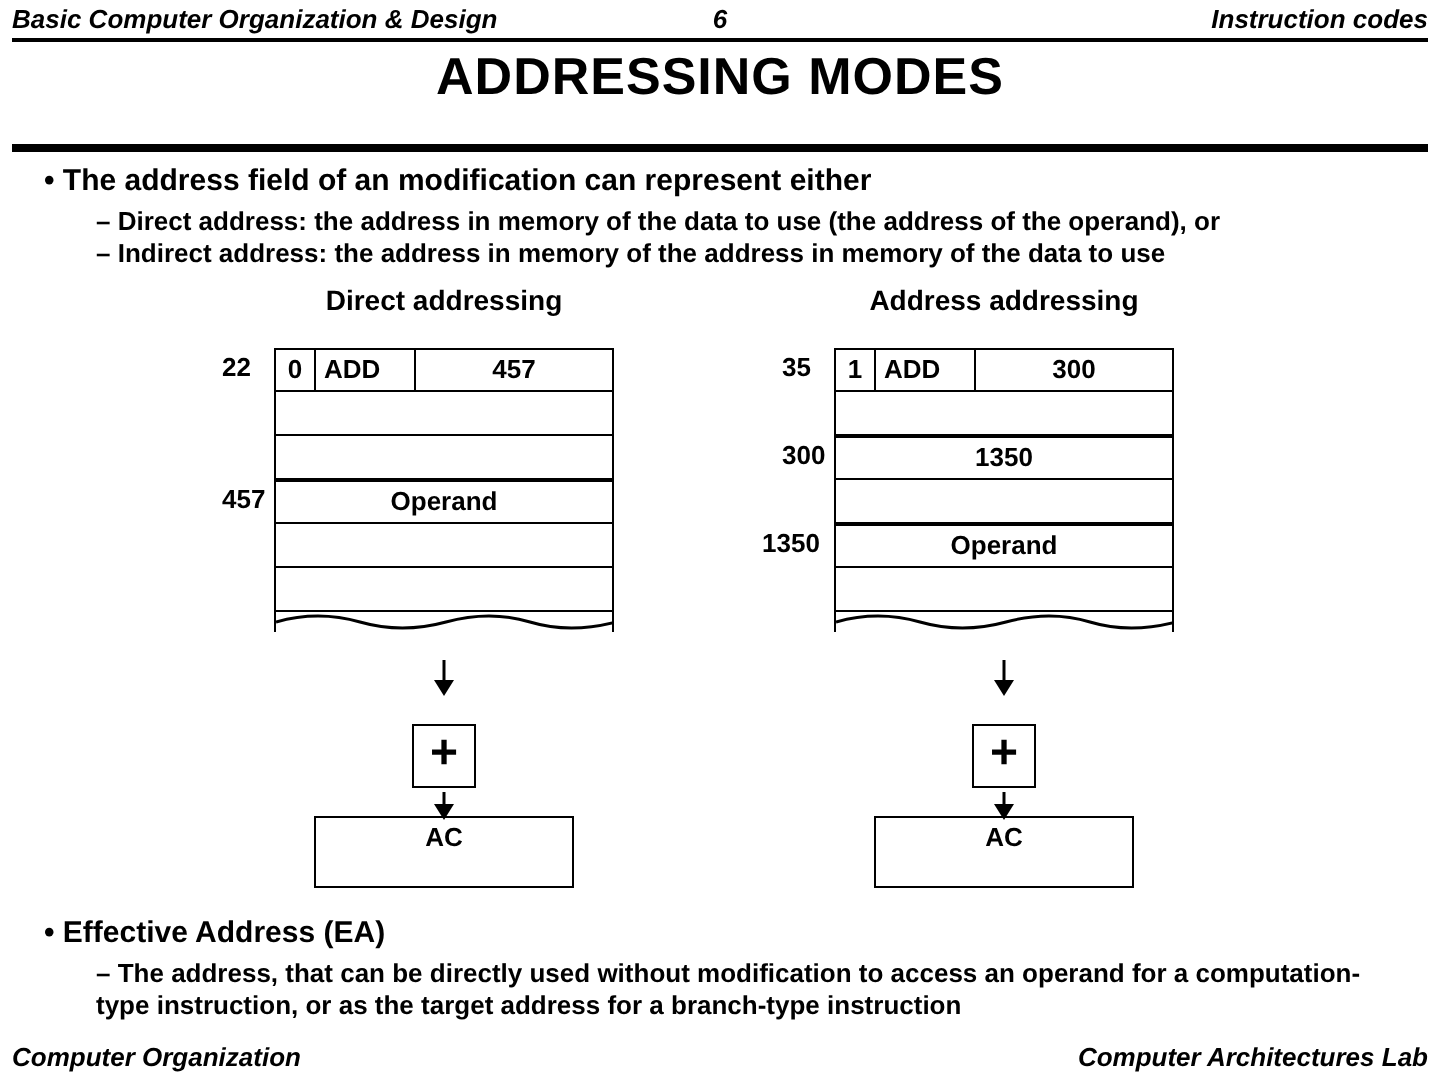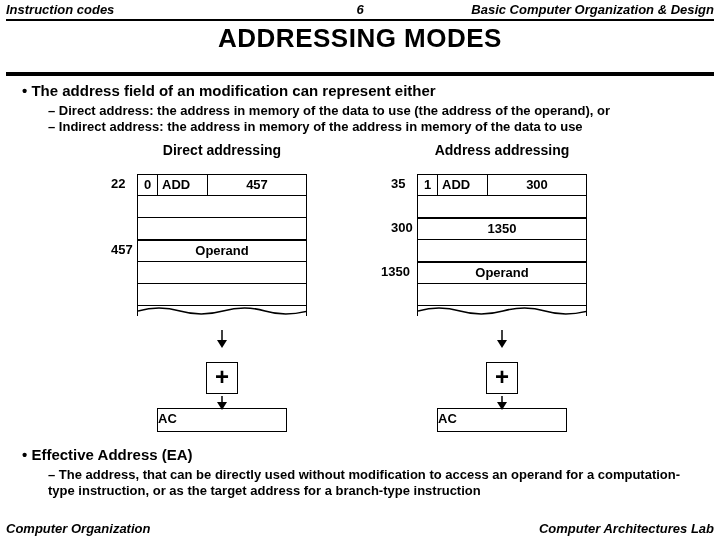--- a/index.html
+++ b/index.html
@@ -48,39 +48,39 @@
     height: 10px; position: relative; overflow: hidden;
     border-left: 1px solid #000; border-right: 1px solid #000;
   }
   .tear svg { position: absolute; top: -1px; left: 0; }
   .plusbox {
     width: 32px; height: 32px; border: 1px solid #000;
     margin: 16px auto 4px auto; font-size: 24px; font-weight: bold;
     text-align: center; line-height: 28px;
   }
   .acbox {
-    width: 130px; height: 24px; border: 1px solid #000;
-    margin: 0 auto; text-align: left; font-weight: bold;
+    width: 130px; height: 36px; border: 1px solid #000;
+    margin: 0 auto; text-align: center; font-weight: bold;
     font-size: 13px; line-height: 20px;
   }
   .footer {
     position: absolute; bottom: 4px; left: 0; right: 0;
     display: flex; justify-content: space-between;
     font-weight: bold; font-style: italic; font-size: 13px;
     padding: 0 6px;
   }
   .ea-section { margin-top: 14px; }
   .arrow-svg { display:block; margin: -2px auto -2px auto; }
 </style>
 </head>
 <body>
 
 <div class="header-row">
+  <span>Basic Computer Organization &amp; Design</span>
   <span>Instruction codes</span>
-  <span>Basic Computer Organization &amp; Design</span>
 </div>
 <span class="header-center">6</span>
 <div class="hr1"></div>
 <div class="title">ADDRESSING MODES</div>
 <div class="hr2"></div>
 
 <div class="content">
   <div class="bullet-main">The address field of an modification can represent either</div>
   <div class="sub">
     <div class="dash">Direct address: the address in memory of the data to use (the address of the operand), or</div>

